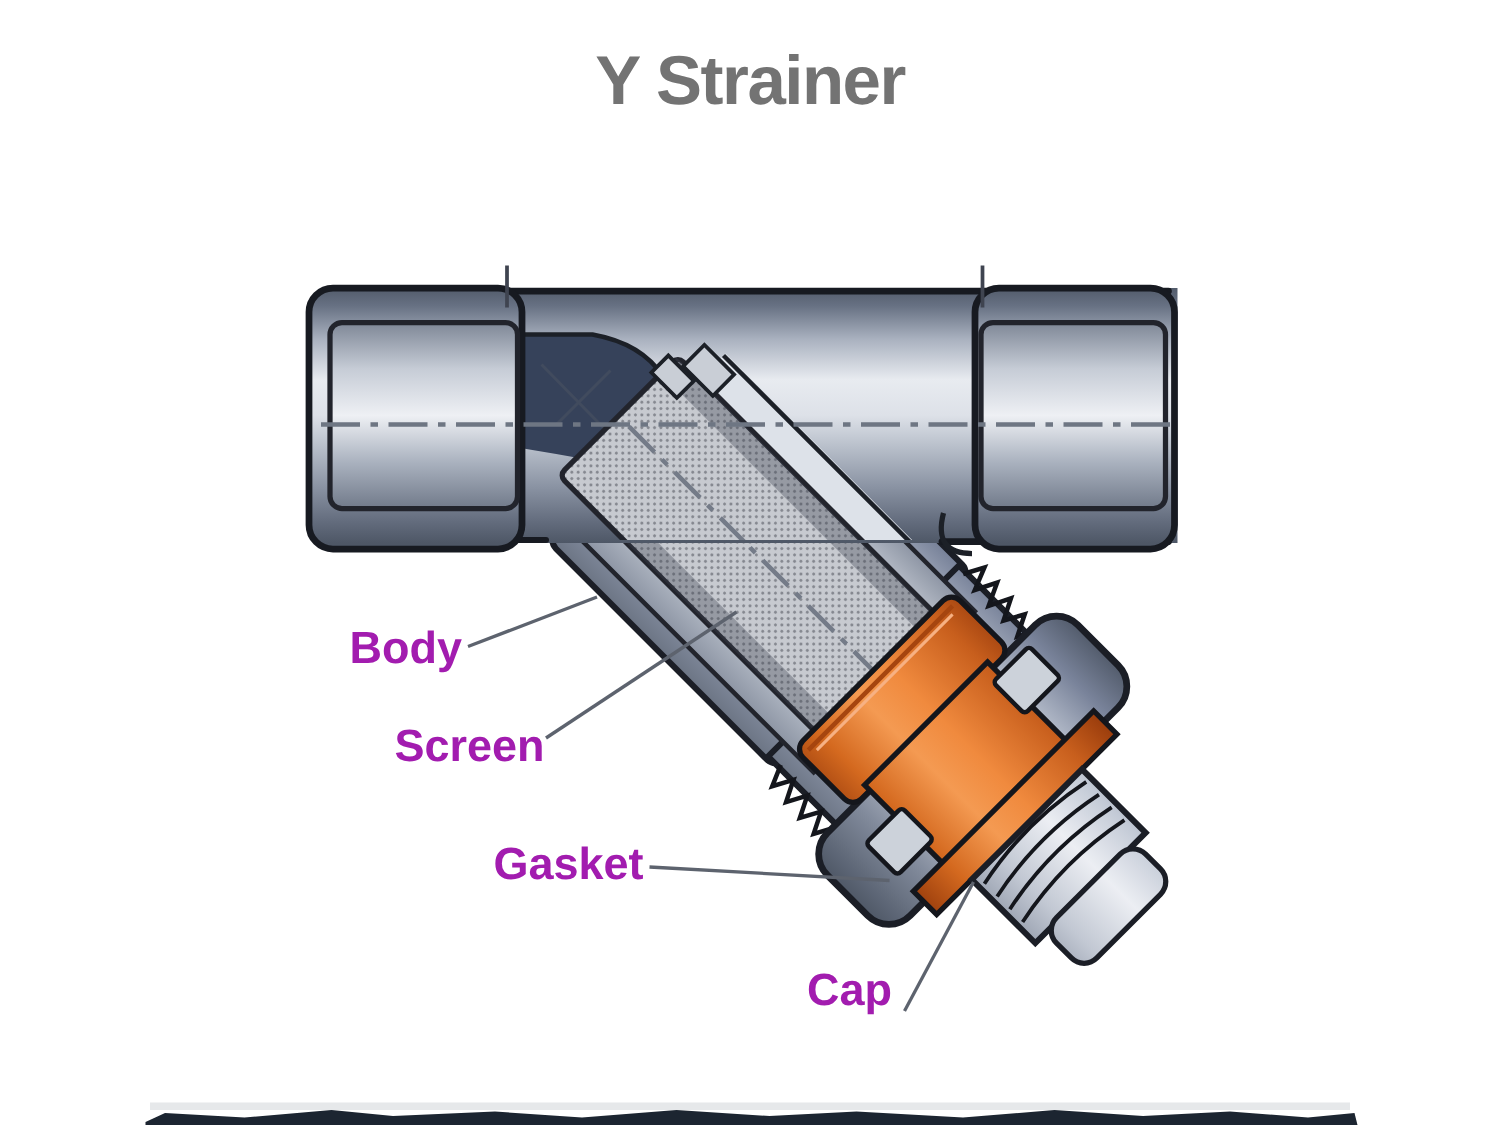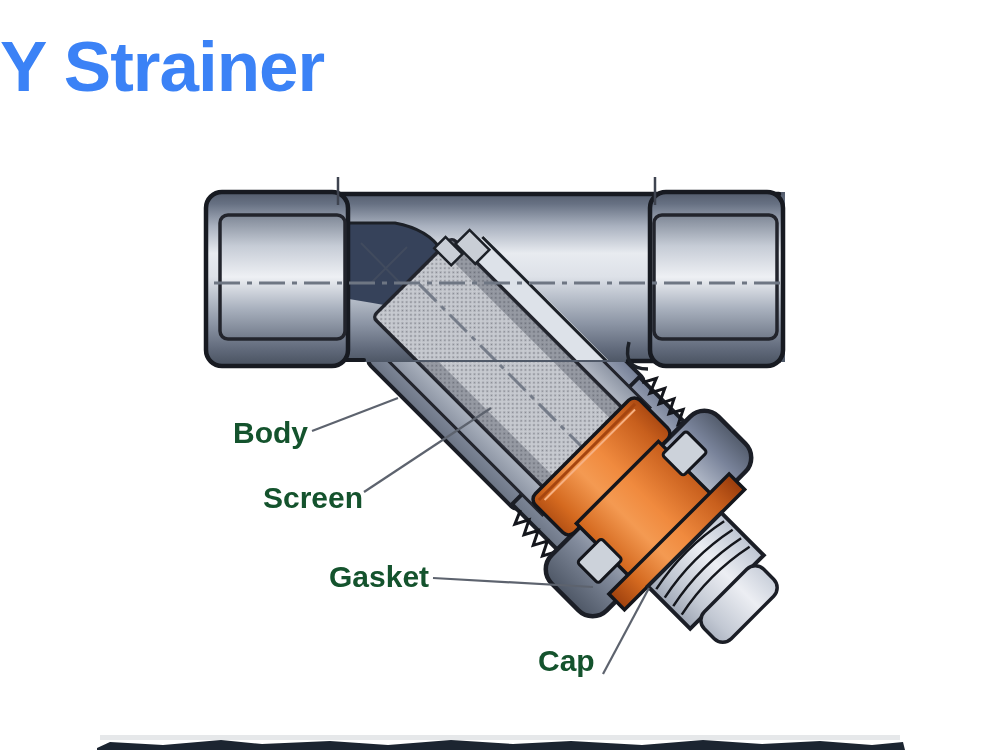--- a/index.html
+++ b/index.html
@@ -1,22 +1,22 @@
 <!DOCTYPE html>
 <html><head>
 <meta charset="utf-8">
 <style>
   html,body{margin:0;padding:0;}
   body{width:1000px;height:750px;position:relative;background:#ffffff;overflow:hidden;
        font-family:"Liberation Sans",sans-serif;}
   .stage{position:absolute;left:0;top:0;width:1000px;height:750px;}
   svg{position:absolute;left:0;top:0;}
-  .title{position:absolute;left:0;top:26px;width:1000px;text-align:left;
-         font-size:71px;font-weight:700;letter-spacing:-1px;color:#3b82f6;}
-  .part-label{position:absolute;font-size:30px;font-weight:700;color:#14532d;white-space:nowrap;}
+  .title{position:absolute;left:0;top:26px;width:1000px;text-align:center;
+         font-size:46px;font-weight:700;letter-spacing:-1px;color:#737373;}
+  .part-label{position:absolute;font-size:30px;font-weight:700;color:#a21caf;white-space:nowrap;}
   #lbl-body{left:233px;top:416px;}
   #lbl-screen{left:263px;top:481px;}
   #lbl-gasket{left:329px;top:560px;}
   #lbl-cap{left:538px;top:644px;}
 </style>
 </head>
 <body>
 
 <div class="stage">
 

